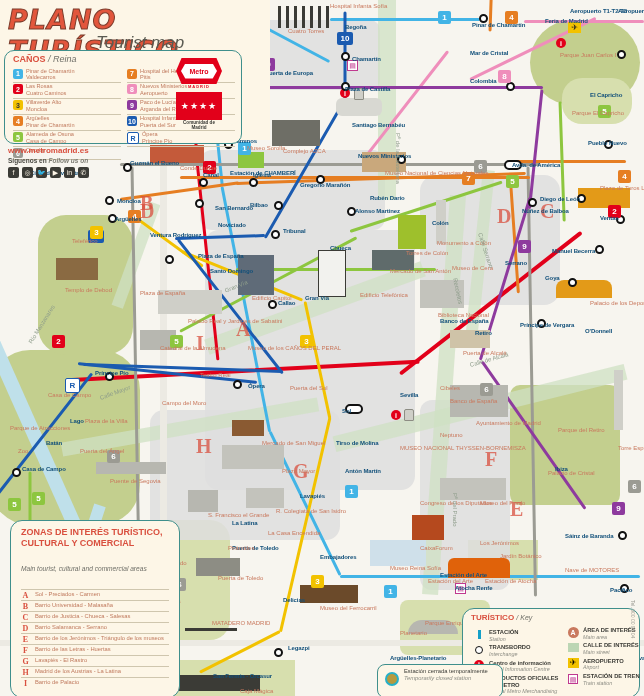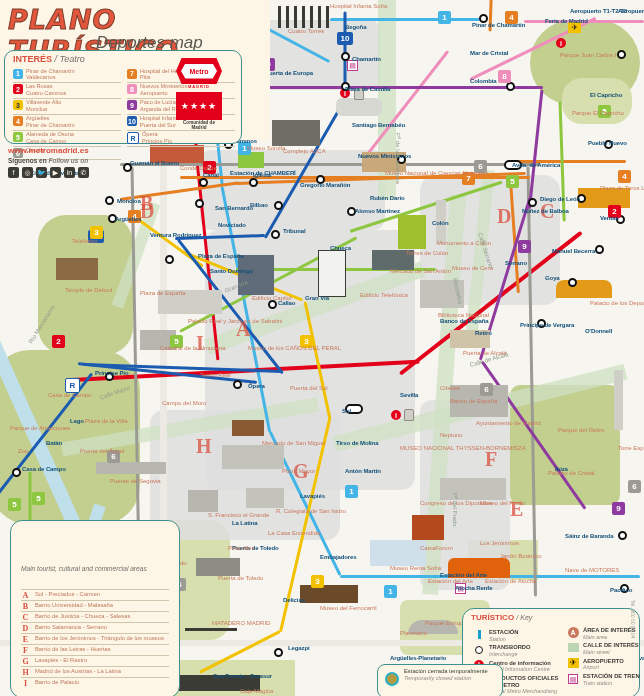--- a/index.html
+++ b/index.html
@@ -468,26 +468,26 @@
         <div class="street" style="left: 480px; top: 230px; transform: rotate(72deg); transform-origin: 0px 50%;">Calle Serrano</div>
         <div class="street" style="left: 455px; top: 490px; transform: rotate(90deg); transform-origin: 0px 50%;">Pº del Prado</div>
         <div class="street" style="left: 398px; top: 130px; transform: rotate(90deg); transform-origin: 0px 50%;">Pº de la Castellana</div>
         <div class="street" style="left: 455px; top: 275px; transform: rotate(78deg); transform-origin: 0px 50%;">Recoletos</div>
         <div class="street" style="left: 30px; top: 340px; transform: rotate(-58deg); transform-origin: 0px 50%;">Río Manzanares</div>
       </div>
   </div>
 
   <div id="header">
     <div id="title">PLANO TURÍSTICO</div>
-    <div id="subtitle">Deportes map</div>
+    <div id="subtitle">Tourist map</div>
 
     <div id="lineskey">
       <div class="hdr">
-        <span>INTERÉS</span>
-        <i>/ Teatro</i>
+        <span>CAÑOS</span>
+        <i>/ Reina</i>
       </div>
       <div class="lkcol" id="lk-left" style="left:8px;">
           <div class="lkrow">
             <div class="lkbadge" style="background: rgb(66, 180, 230);">1</div>
             <div class="lktxt">Pinar de Chamartín<br>Valdecarros</div>
           </div>
           <div class="lkrow">
             <div class="lkbadge" style="background: rgb(226, 0, 26);">2</div>
             <div class="lktxt">Las Rosas<br>Cuatro Caminos</div>
           </div>
@@ -552,20 +552,21 @@
       <div class="inner">Metro</div>
     </div>
     <div style="text-align:center;font-size:4px;color:#e2001a;font-weight:bold;letter-spacing:1px;">MADRID</div>
   </div>
   <div class="mlogo" style="left:176px;top:92px;">
     <div class="cm-logo">★★★★</div>
     <div class="cm-cap">Comunidad de Madrid</div>
   </div>
 
   <div class="panel" id="zonespanel">
+    <div class="zt">ZONAS DE INTERÉS TURÍSTICO, CULTURAL Y COMERCIAL</div>
     <div class="zs">Main tourist, cultural and commercial areas</div>
     <div id="zonelist">
         <div class="zrow">
           <div class="zl">A</div>
           <div class="zx">Sol - Preciados - Carmen</div>
         </div>
         <div class="zrow">
           <div class="zl">B</div>
           <div class="zx">Barrio Universidad - Malasaña</div>
         </div>

